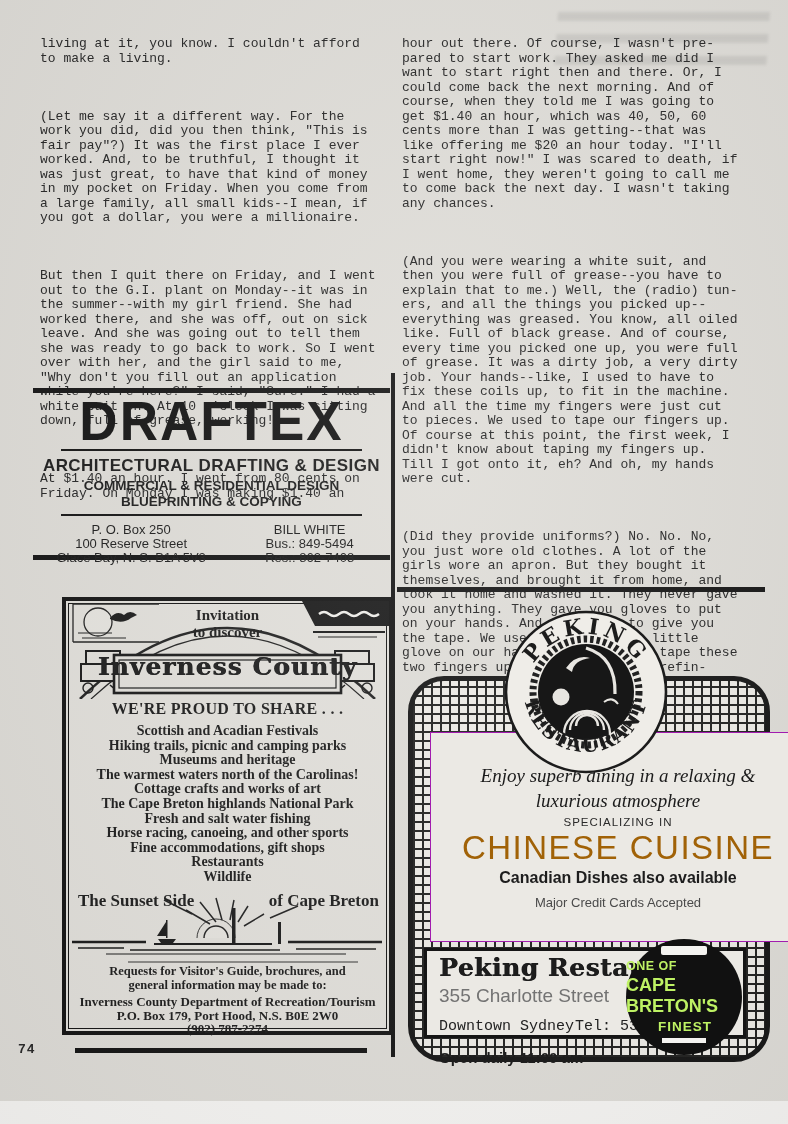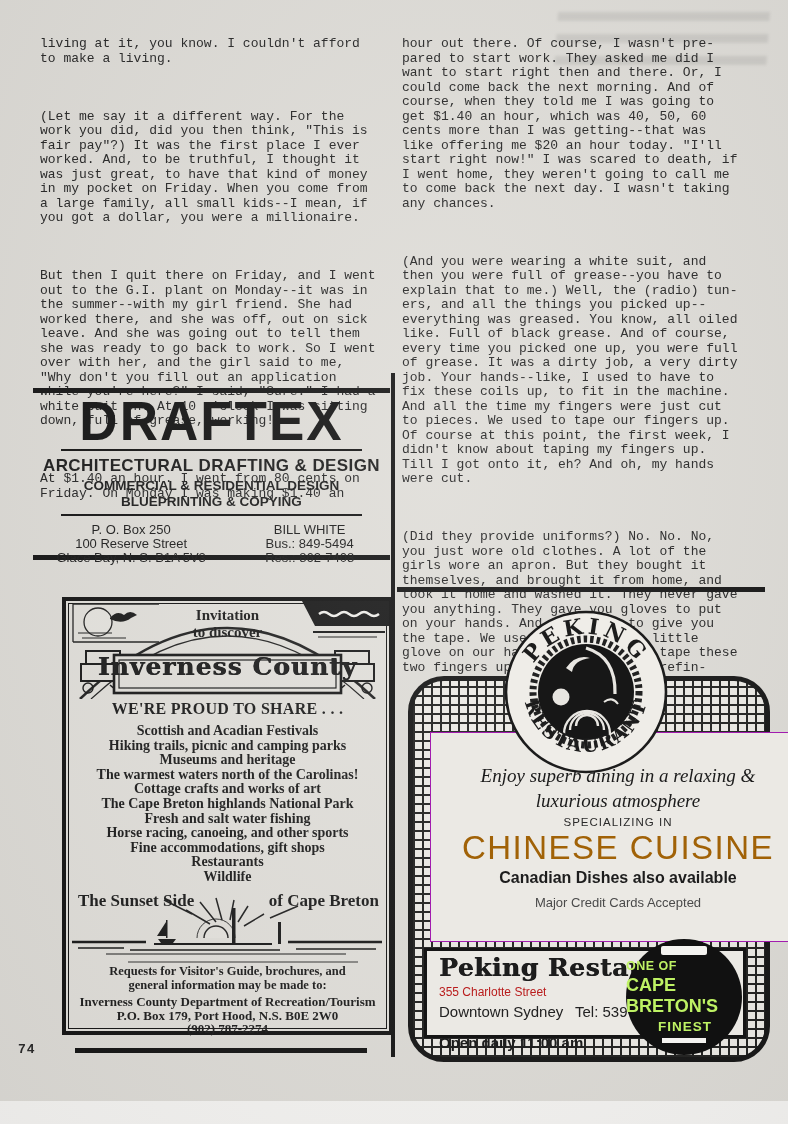--- a/index.html
+++ b/index.html
@@ -62,22 +62,22 @@
   .pk-spec{font-size:11.5px;letter-spacing:1px;margin-top:3px;color:#2a2a2a;}
   .pk-cuisine{font-size:33px;letter-spacing:1.5px;margin-top:1px;color:#a16207;}
   .pk-can{font-size:16px;font-weight:bold;margin-top:2px;}
   .pk-lic{font-size:13px;letter-spacing:2px;margin-top:4px;color:#333;}
   .pk-take{font-size:15px;font-weight:bold;letter-spacing:.4px;margin-top:14px;}
   .pk-credit{font-size:13px;color:#4a4a4a;margin-top:8px;}
   .pk-addr{position:absolute;left:424px;top:948px;width:322px;height:90px;box-sizing:border-box;
       background:#ebe9e4;border:3px solid #151515;z-index:3;padding:2px 0 0 12px;}
   .pk-name{font-family:"DejaVu Serif",serif;font-weight:bold;font-size:25px;letter-spacing:.5px;
       text-shadow:.6px 0 #151515;}
-  .pk-a1{font-size:12px;color:#b91c1c;margin-top:3px;}
-  .pk-a2row{position:relative;font-size:15px;color:#222;margin-top:4px;}
+  .pk-a1{font-size:19px;color:#737373;margin-top:3px;}
+  .pk-a2row{position:relative;font-size:15px;color:#222;margin-top:11px;font-family:Liberation Mono, monospace;}
   .pk-tel{position:absolute;left:136px;top:0;}
   .pk-open{font-size:15px;font-weight:bold;margin-top:14px;}
   .pk-badge{position:absolute;left:626px;top:939px;width:116px;height:116px;border-radius:50%;
       background:#111;z-index:4;text-align:left;color:#bef264;}
   .pk-badge .tab{width:46px;height:9px;border-radius:2px;background:#f4f3f0;margin:7px auto 4px;}
   .pk-badge .b1{font-size:12.5px;font-weight:bold;letter-spacing:.5px;}
   .pk-badge .b2{font-size:18px;font-weight:bold;margin-top:2px;}
   .pk-badge .b3{font-size:13.5px;font-weight:bold;margin-top:2px;letter-spacing:1px;margin-left:32px;}
   .pk-badge .bar{width:44px;height:4.5px;background:#f4f3f0;margin:4px auto 0;}
   .pk-logo{position:absolute;left:500px;top:606px;width:172px;height:172px;z-index:5;}

